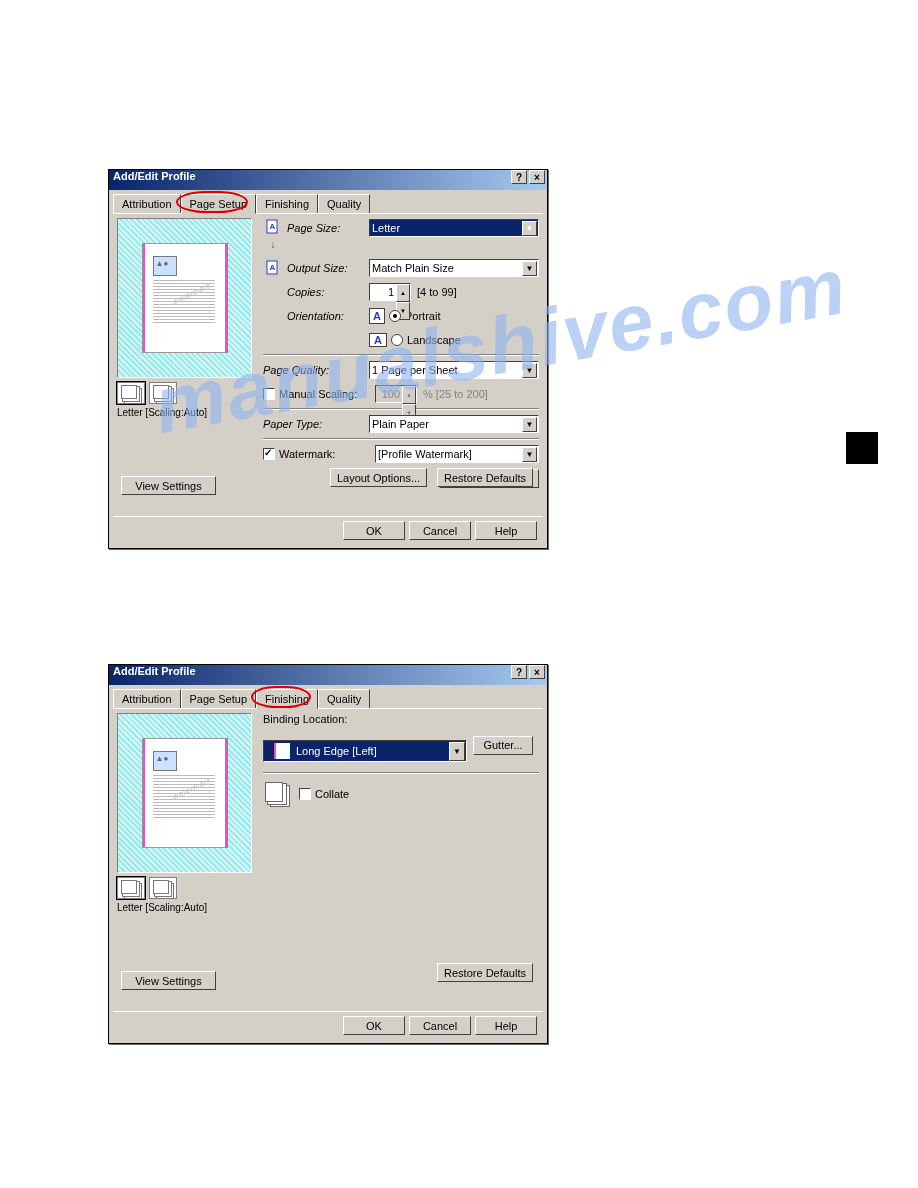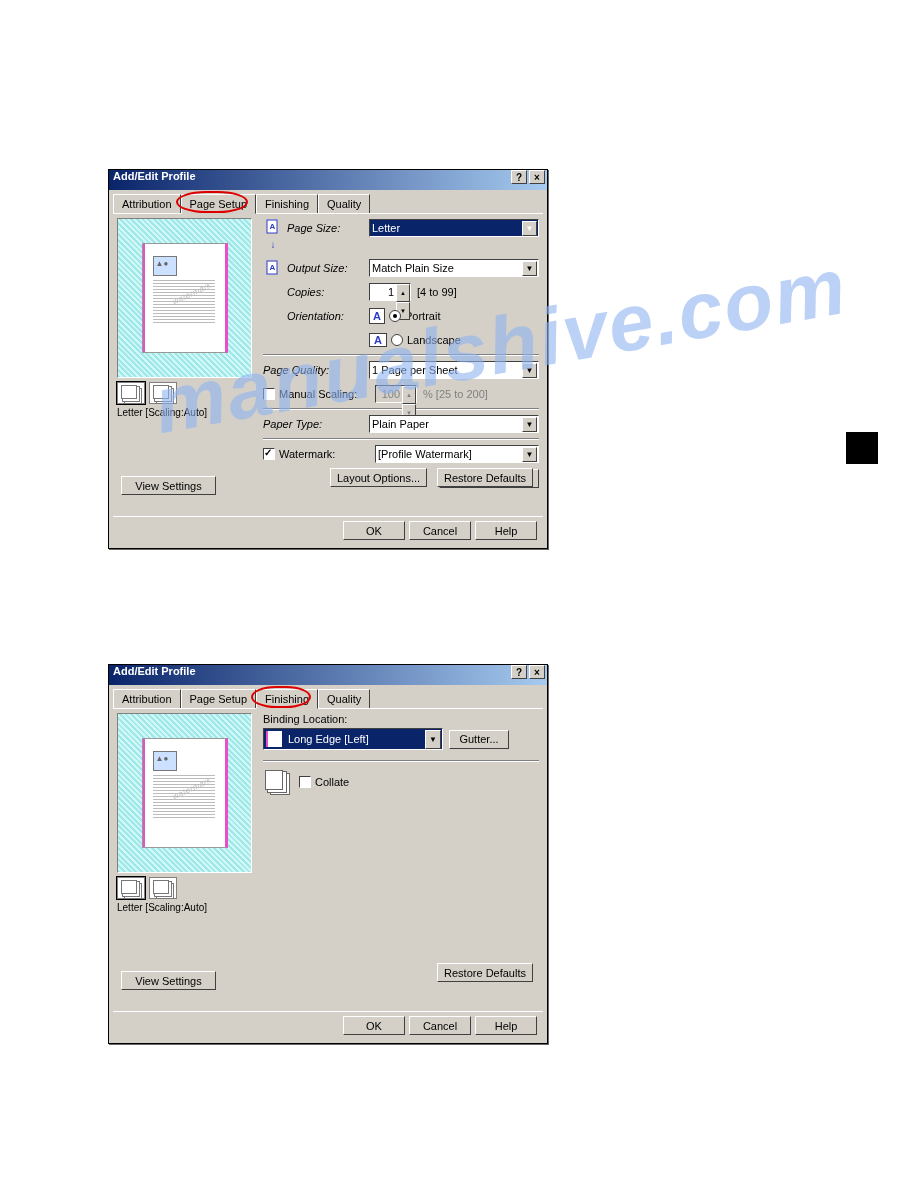--- a/index.html
+++ b/index.html
@@ -52,21 +52,21 @@
 .check.checked::after { content: "✓"; position: absolute; left: 0; top: -2px; font-weight: bold; }
 .hr { border-top: 1px solid #808080; border-bottom: 1px solid #fff; margin: 4px 0; }
 .disabled-text { color: #808080; }
 .orient-icon { width: 16px; height: 16px; border: 1px solid #404040; background: #fff; display: inline-flex; align-items: center; justify-content: center; font-weight: bold; color: #2c3cc8; font-size: 11px; margin-right: 4px; }
 .bottom-btns { position: absolute; right: 10px; bottom: 36px; display: flex; gap: 10px; }
 .bottom-btns .btn { min-width: 86px; }
 .dialog-btns { position: absolute; left: 4px; right: 4px; bottom: 4px; height: 28px; border-top: 1px solid #fff; display: flex; justify-content: flex-end; align-items: center; gap: 4px; padding-right: 6px; background: #d4d0c8; }
 .dialog-btns .btn { min-width: 62px; }
 .arrow-down-tiny { width: 12px; height: 12px; font-size: 10px; text-align: center; line-height: 10px; color: #2c3cc8; }
 .form-area2 { position: absolute; left: 150px; top: 4px; right: 4px; }
-.bind-combo { width: 180px; height: 22px; background: #0a246a; color: #fff; border-top: 1px solid #404040; border-left: 1px solid #404040; border-right: 1px solid #fff; border-bottom: 1px solid #fff; display: flex; align-items: center; font-size: 11px; position: relative; padding-left: 2px; }
+.bind-combo { width: 204px; height: 22px; background: #0a246a; color: #fff; border-top: 1px solid #404040; border-left: 1px solid #404040; border-right: 1px solid #fff; border-bottom: 1px solid #fff; display: flex; align-items: center; font-size: 11px; position: relative; padding-left: 10px; margin-top: 12px; }
 .bind-icon { width: 16px; height: 16px; background: #fff; margin-right: 6px; border-left: 2px solid #e84fc8; }
 .collate-icon { width: 28px; height: 24px; position: relative; }
 .collate-icon::before { content: ""; position: absolute; left: 2px; top: 0; width: 16px; height: 18px; border: 1px solid #666; background: #fff; box-shadow: 3px 2px 0 #fff, 3px 2px 0 1px #666, 6px 4px 0 #fff, 6px 4px 0 1px #666; }
 </style>
 </head>
 <body>
 
 <div class="watermark">manualshive.com</div>
 <div class="black-square"></div>
 

